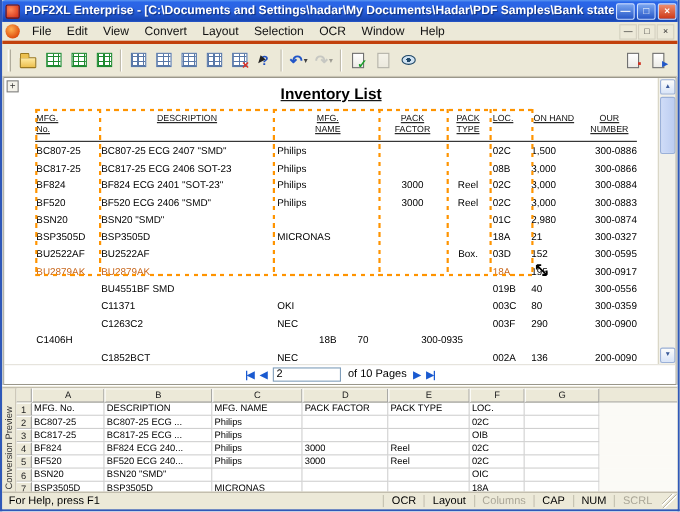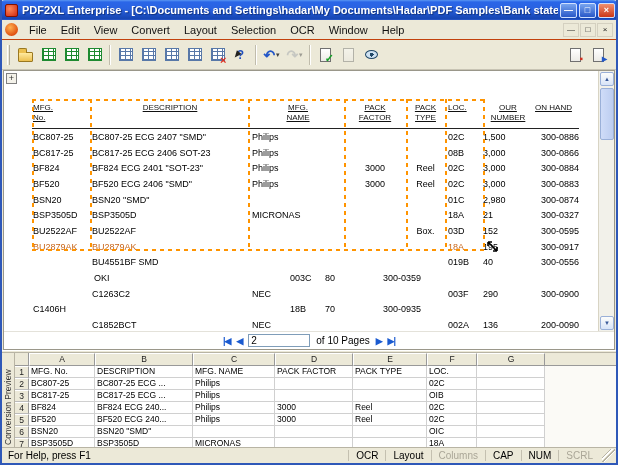--- a/index.html
+++ b/index.html
@@ -14,21 +14,21 @@
     border-radius:5px 5px 0 0;margin:0 -2px;}
   .appicon{width:13px;height:13px;border-radius:2px;margin:0 4px 0 2px;
     background:radial-gradient(circle at 35% 35%, #ff8858, #d02810);border:1px solid #801000;}
   .wtitle{flex:1;color:#fff;font-weight:bold;font-size:11px;white-space:nowrap;overflow:hidden;
     text-shadow:1px 1px 1px #10307a;}
   .tbtn{width:17px;height:15px;margin-left:2px;border-radius:2px;display:flex;align-items:center;justify-content:center;
     font-size:9px;font-weight:bold;color:#fff;background:linear-gradient(#79a5ef,#2858c8);border:1px solid #cfe0ff;}
   .tbtn.close{background:linear-gradient(#f09070,#cc3818);}
   
   .menubar{height:20px;flex:0 0 20px;display:flex;align-items:center;background:#ece9d8;
-    border-bottom:1px solid #c2410c;padding:0 3px;font-size:11px;text-align:right;}
+    border-bottom:3px solid #c2410c;padding:0 3px;font-size:11px;text-align:right;}
   .docicon{width:13px;height:13px;border-radius:7px;margin-right:4px;
     background:radial-gradient(circle at 40% 35%, #ffb050, #e05010 70%, #a03000);}
   .menu-item{padding:2px 7px;color:#111;}
   .mdigroup{margin-left:auto;display:flex;align-items:center;}
   .mdibtn{width:16px;height:14px;display:flex;align-items:center;justify-content:center;
     font-size:8px;color:#222;border:1px solid #d4d0c0;background:#ece9d8;margin-left:1px;}
   
   .toolbar{height:30px;flex:0 0 30px;display:flex;align-items:center;background:#ece9d8;
     border-bottom:1px solid #c8c4b4;padding:0 4px;}
   .tgrip{width:3px;height:20px;margin:0 4px 0 1px;border-left:1px solid #fff;border-right:1px solid #b0ac9c;}
@@ -227,20 +227,21 @@
         </div>
         <div class="tb">
           <div class="ticon pageblue"></div>
         </div>
       </div>
   </div>
 
   <div class="main">
     <div class="docview">
       <div class="plus">+</div>
+      <div class="doctitle">Inventory List</div>
       <div class="dochdr">
           <div class="hcell c0">
             <div class="hline">MFG.</div>
             <div class="hline">No.</div>
           </div>
           <div class="hcell c1">
             <div class="hline">DESCRIPTION</div>
             <div class="hline"></div>
           </div>
           <div class="hcell c2">
@@ -252,27 +253,27 @@
             <div class="hline">FACTOR</div>
           </div>
           <div class="hcell c4">
             <div class="hline">PACK</div>
             <div class="hline">TYPE</div>
           </div>
           <div class="hcell c5">
             <div class="hline">LOC.</div>
             <div class="hline"></div>
           </div>
+          <div class="hcell c6">
+            <div class="hline">ON HAND</div>
+            <div class="hline"></div>
+          </div>
           <div class="hcell c7">
             <div class="hline">OUR</div>
             <div class="hline">NUMBER</div>
-          </div>
-          <div class="hcell c6">
-            <div class="hline">ON HAND</div>
-            <div class="hline"></div>
           </div>
         </div>
       <div class="docbody">
           <div class="drow">
             <div class="dcell c0">BC807-25</div>
             <div class="dcell c1">BC807-25 ECG 2407 "SMD"</div>
             <div class="dcell c2">Philips</div>
             <div class="dcell c3"></div>
             <div class="dcell c4"></div>
             <div class="dcell c5">02C</div>
@@ -354,20 +355,21 @@
             <div class="dcell c1">BU4551BF SMD</div>
             <div class="dcell c2"></div>
             <div class="dcell c3"></div>
             <div class="dcell c4"></div>
             <div class="dcell c5">019B</div>
             <div class="dcell c6">40</div>
             <div class="dcell c7">300-0556</div>
           </div>
           <div class="drow">
             <div class="dcell c0"></div>
+            <div class="dcell c1">C11371</div>
             <div class="dcell c2">OKI</div>
             <div class="dcell c3"></div>
             <div class="dcell c4"></div>
             <div class="dcell c5">003C</div>
             <div class="dcell c6">80</div>
             <div class="dcell c7">300-0359</div>
           </div>
           <div class="drow">
             <div class="dcell c0"></div>
             <div class="dcell c1">C1263C2</div>

